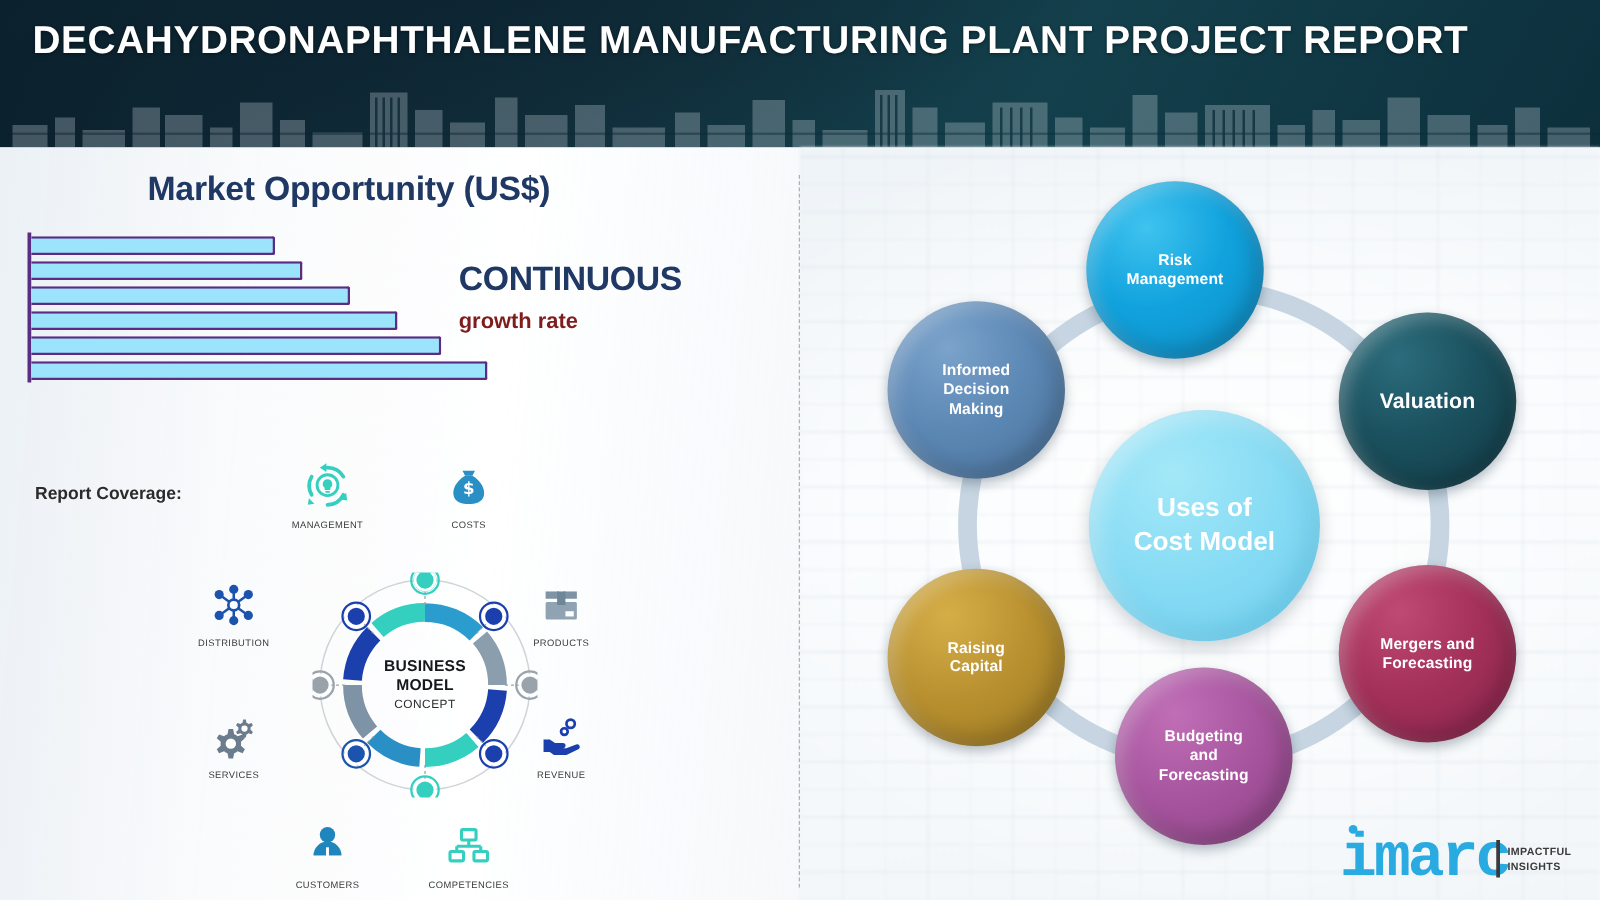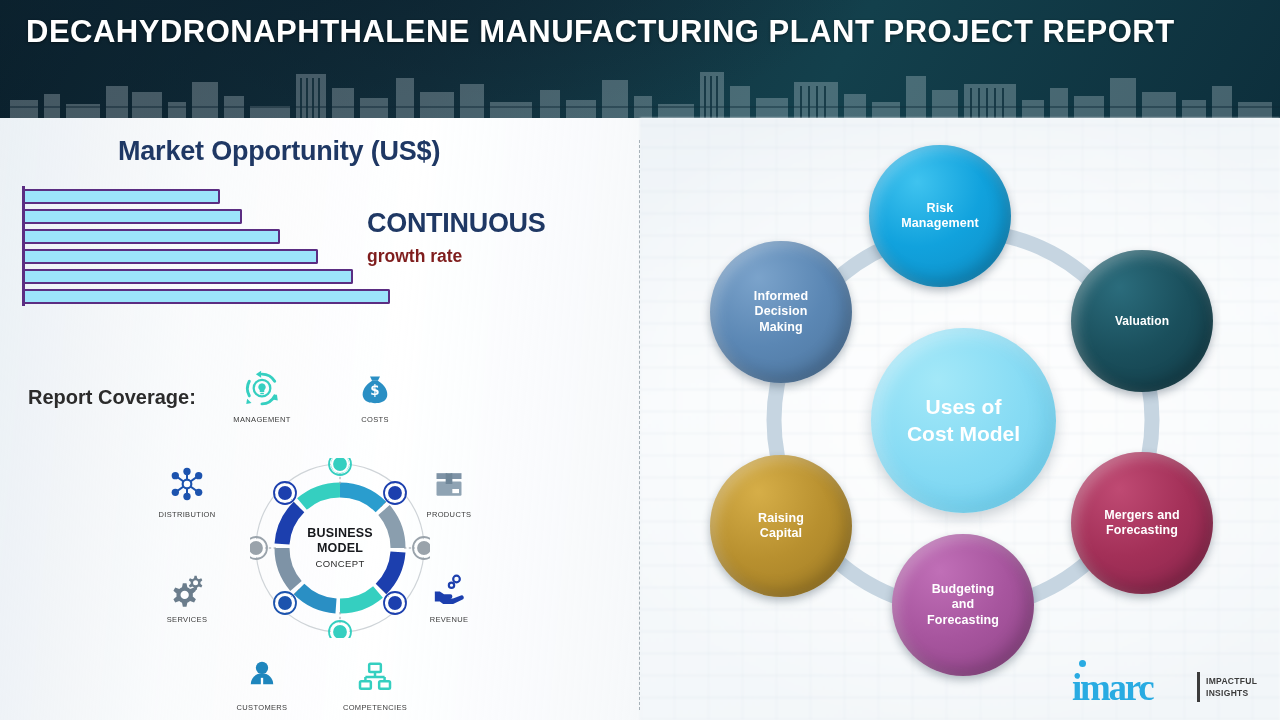--- a/index.html
+++ b/index.html
@@ -95,21 +95,21 @@
   #growth-text .line2 {
     font-size: 27px; font-weight: bold; color: #1f3864; line-height: 40px;
     letter-spacing: -.3px;
   }
   #growth-text .line3 {
     font-size: 17.5px; font-weight: bold; color: #7f1d1d; line-height: 26px;
   }
 
   #coverage-label {
     position: absolute; left: 28px; top: 268px;
-    font-size: 20px; font-weight: bold; color: #2b2b2b;
+    font-size: 14px; font-weight: bold; color: #2b2b2b;
   }
 
   
   #bm-cluster { position: absolute; left: 130px; top: 248px; width: 400px; height: 354px; }
   .cov-item {
     position: absolute; width: 110px; text-align: center;
   }
   .cov-item .glyph { height: 46px; display: flex; align-items: center; justify-content: center; }
   .cov-item .cov-label {
     font-size: 7.5px; color: #3b3b3b; letter-spacing: .35px;
@@ -142,23 +142,23 @@
     position: absolute; border-radius: 50%;
     display: flex; align-items: center; justify-content: center;
     text-align: center; color: #ffffff; font-weight: bold;
     box-shadow: 0 5px 14px rgba(20,40,60,.22), inset -7px -8px 20px rgba(0,120,160,.18), inset 6px 6px 18px rgba(255,255,255,.45);
   }
 
   
   #logo { position: absolute; left: 1072px; top: 660px; width: 190px; height: 52px; }
   #logo .imarc {
     position: absolute; left: 0; top: 6px;
-    font-size: 37px; font-weight: bold; color: #29abe2;
+    font-size: 49px; font-weight: bold; color: #29abe2;
     letter-spacing: -2.3px; line-height: 43px;
-    font-family: Liberation Serif, serif;
+    font-family: Liberation Mono, monospace;
   }
   #logo .dot {
     position: absolute; left: 7px; top: 0px; width: 7px; height: 7px;
     border-radius: 50%; background: #29abe2;
   }
   #logo .bar {
     position: absolute; left: 125px; top: 12px; width: 2.5px; height: 30px;
     background: #3b3b3b;
   }
   #logo .tag {
@@ -457,21 +457,21 @@
       </svg>
 
       <div class="node" style="left:229px;top:27px;width:142px;height:142px;font-size:12.5px;
                   background:radial-gradient(circle at 34% 26%, #3fc3ef 0%, #11a2dd 46%, #0e8cc4 100%);">
         <span>
           <span>Risk</span><br>
           <span>Management</span>
         </span>
       </div>
 
-      <div class="node" style="left:431px;top:132px;width:142px;height:142px;font-size:12px;
+      <div class="node" style="left:431px;top:132px;width:142px;height:142px;font-size:17px;
                   background:radial-gradient(circle at 34% 26%, #2b6c7c 0%, #1a4f5c 48%, #123a45 100%);">
         <span>Valuation</span>
       </div>
 
       <div class="node" style="left:431px;top:334px;width:142px;height:142px;font-size:12.5px;
                   background:radial-gradient(circle at 34% 26%, #bf4a73 0%, #a33058 48%, #86244a 100%);">
         <span>
           <span>Mergers and</span><br>
           <span>Forecasting</span>
         </span>

